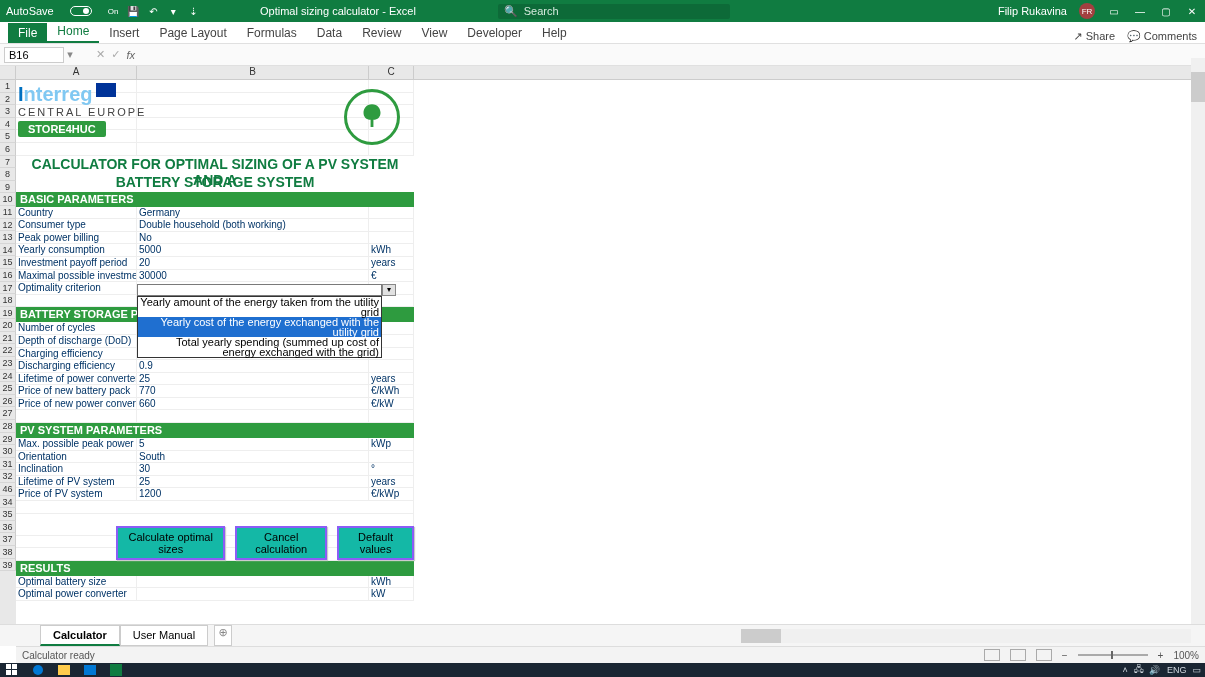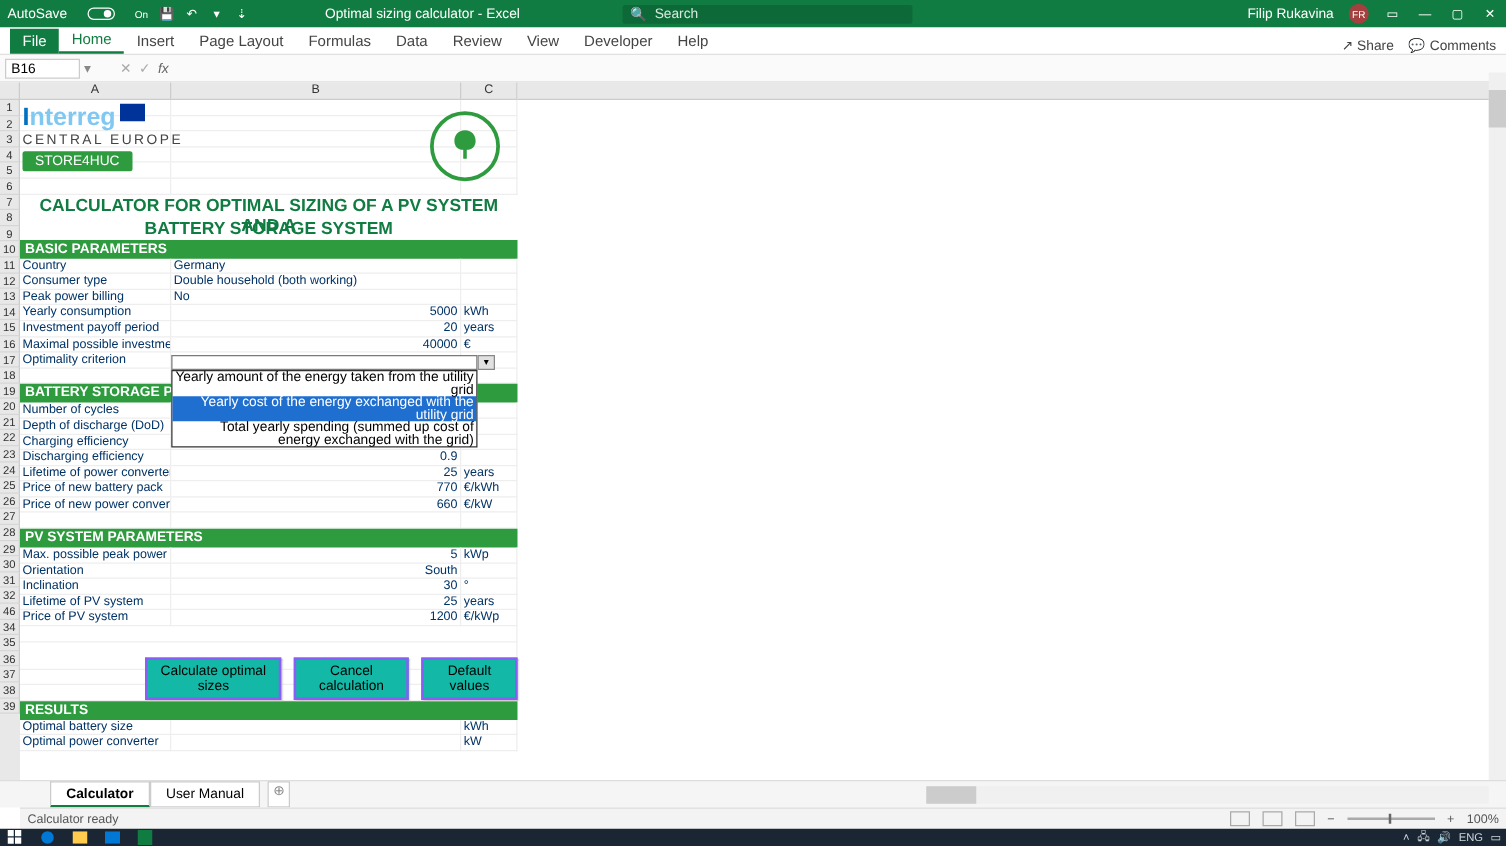--- a/index.html
+++ b/index.html
@@ -40,30 +40,30 @@
 .colhdr .rest { flex: 1; border-bottom: 1px solid #ccc; background: #e8e8e8; }
 
 
 .grid { display: flex; height: 555px; }
 .rownums { width: 16px; background: #e8e8e8; font-size: 9px; text-align: center; color: #333; }
 .rownums div { height: 12.6px; border-bottom: 1px solid #d6d6d6; border-right: 1px solid #ccc; line-height: 12px; }
 .sheet { position: relative; width: 398px; }
 .sheet .row { display: flex; height: 12.6px; font-size: 10px; }
 .sheet .cell { border-right: 1px solid #eee; border-bottom: 1px solid #eee; padding: 0 2px; overflow: hidden; white-space: nowrap; line-height: 12px; }
 .cA { width: 121px; color: #003366; } .cB { width: 232px; color: #003366; } .cC { width: 45px; color: #003366; }
-.cB.r { text-align: right; }
+.cB.r { }
 .section-hdr { background: #2e9b3f; color: #fff; font-weight: bold; font-size: 11px; padding: 1px 4px; }
 .title-row { color: #107c41; font-weight: bold; font-size: 14px; text-align: center; }
 .logo-block { position: absolute; left: 0; top: 1px; width: 398px; height: 68px; display: flex; align-items: flex-start; justify-content: space-between; padding: 2px 14px 2px 2px; }
 .interreg { font-family: Arial; }
 .interreg .t1 { font-size: 20px; font-weight: bold; }
 .interreg .t1 span.a { color: #0070c0; } .interreg .t1 span.b { color: #80c8f2; }
 .interreg .t2 { font-size: 11px; color: #444; letter-spacing: 2px; }
 .interreg .eu { display: inline-block; width: 20px; height: 14px; background: #003399; position: relative; margin-left: 4px; vertical-align: top; }
-.interreg .store { background: #2e9b3f; color: #fff; font-size: 11px; font-weight: normal; padding: 2px 10px; display: inline-block; margin-top: 3px; border-radius: 2px; }
+.interreg .store { background: #2e9b3f; color: #fff; font-size: 11px; font-weight: bold; padding: 2px 10px; display: inline-block; margin-top: 3px; border-radius: 2px; }
 .tree-icon { width: 56px; height: 56px; border: 3px solid #2e9b3f; border-radius: 50%; display: flex; align-items: center; justify-content: center; align-self: center; margin-top: 4px; }
 .tree-icon svg { width: 34px; height: 34px; }
 
 
 .dropdown-cell { position: absolute; left: 121px; top: calc(12.6px * 15 + 1px); width: 260px; }
 .dd-selbox { height: 12px; border: 1px solid #7a7a7a; background: #fff; }
 .dd-btn { position: absolute; right: -14px; top: 0; width: 14px; height: 12px; background: #e1e1e1; border: 1px solid #888; font-size: 8px; text-align: center; line-height: 10px; }
 .dd-list { border: 1px solid #333; background: #fff; font-size: 11px; text-align: right; }
 .dd-list div { padding: 0 2px; line-height: 10px; }
 .dd-list .sel { background: #1f6fd0; color: #fff; }
@@ -268,21 +268,21 @@
         <div class="cell cB r">5000</div>
         <div class="cell cC">kWh</div>
       </div>
     <div class="row">
         <div class="cell cA">Investment payoff period</div>
         <div class="cell cB r">20</div>
         <div class="cell cC">years</div>
       </div>
     <div class="row">
         <div class="cell cA">Maximal possible investment</div>
-        <div class="cell cB r">40000</div>
+        <div class="cell cB r">30000</div>
         <div class="cell cC">€</div>
       </div>
     <div class="row">
         <div class="cell cA">Optimality criterion</div>
         <div class="cell cB"></div>
         <div class="cell cC"></div>
       </div>
 
     <div class="row">
         <div class="cell cA"></div>

